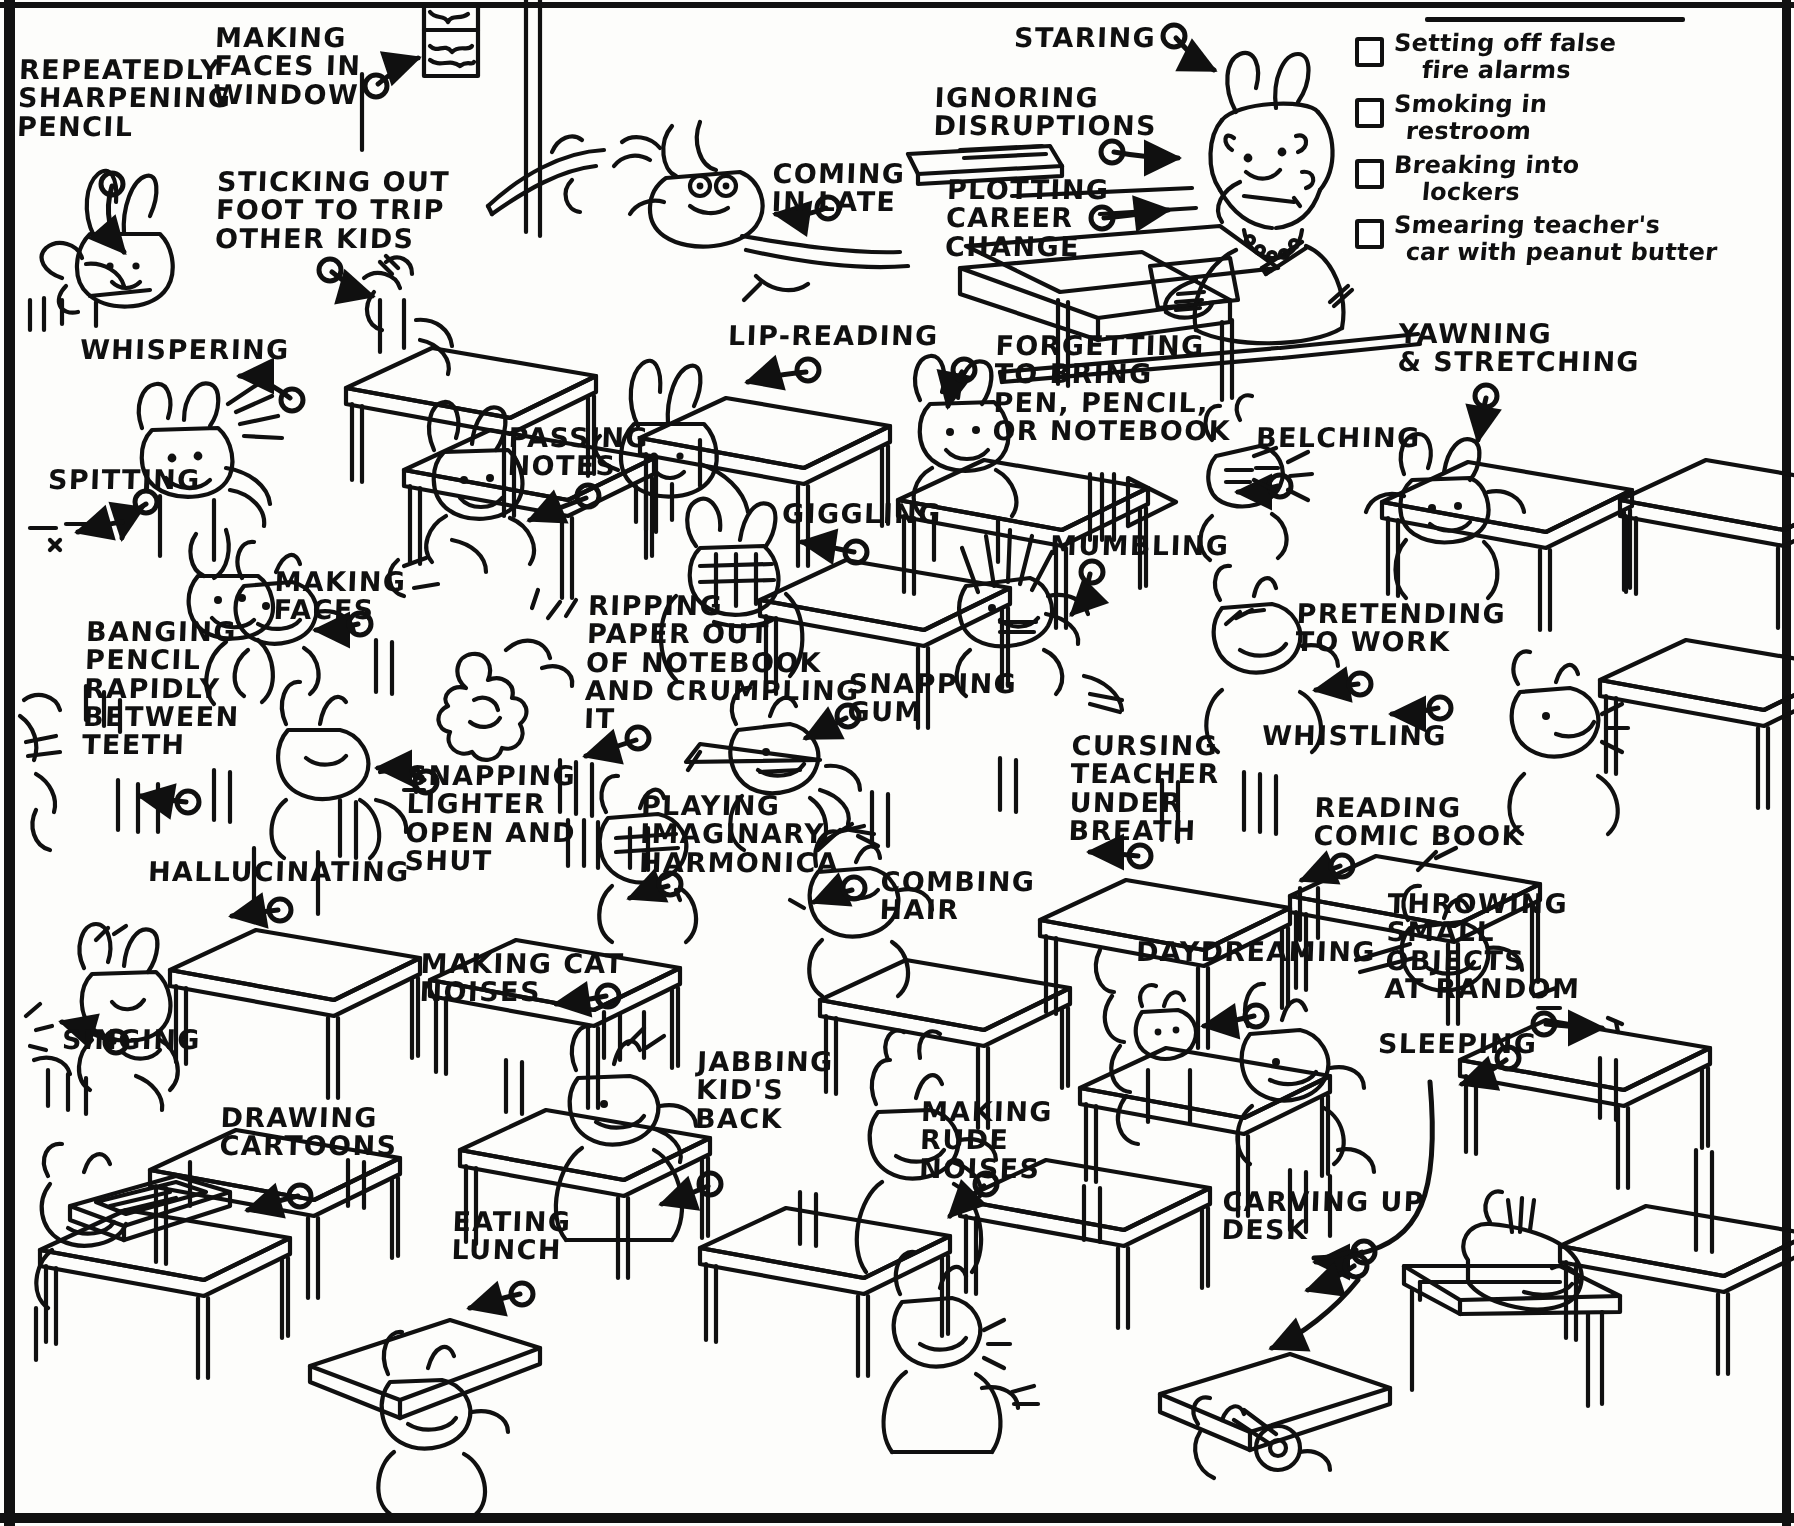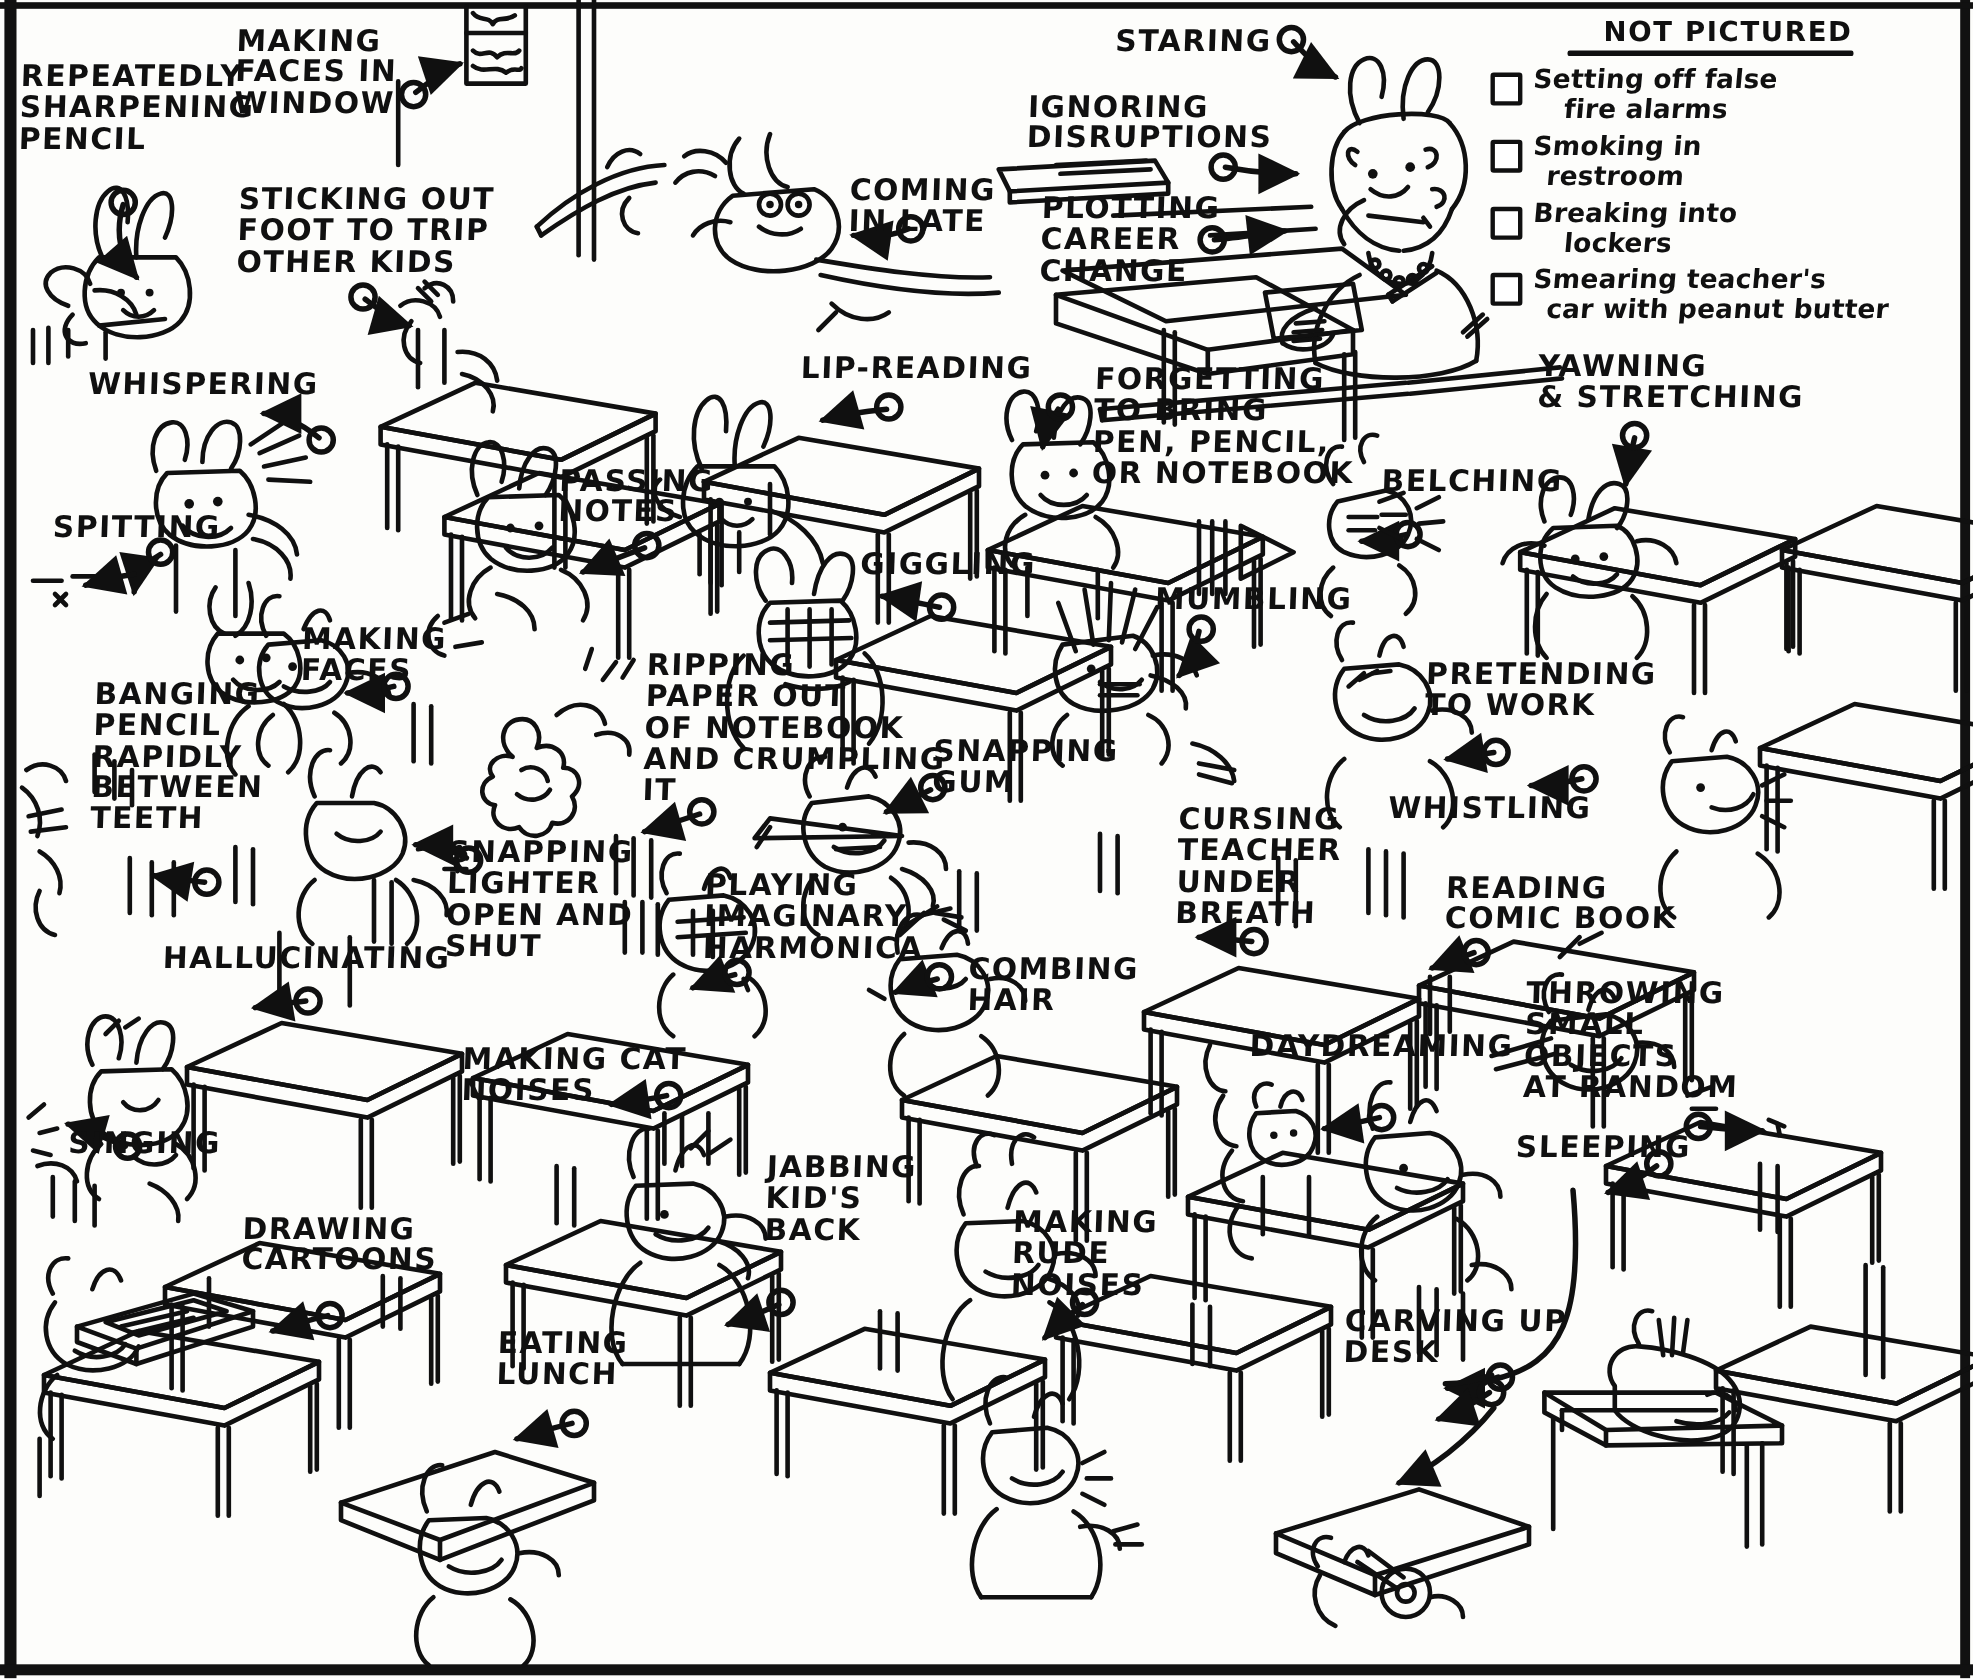--- a/index.html
+++ b/index.html
@@ -944,21 +944,20 @@
 KID'S
 BACK</div>
   <div class="cap lg" style="left:920px; top:1098px;">MAKING
 RUDE
 NOISES</div>
   <div class="cap lg" style="left:1378px;top:1030px;">SLEEPING</div>
   <div class="cap lg" style="left:1222px;top:1188px;">CARVING UP
 DESK</div>
 
   <div id="notpictured">
-    <div class="np-title">NOT PICTURED</div>
     <div class="np-rule"></div>
 
     <div class="np-item">
       <div class="np-box"></div>
       <div class="np-text">
         <span>Setting off false</span>
         <span class="ln2">fire alarms</span>
       </div>
     </div>
 

